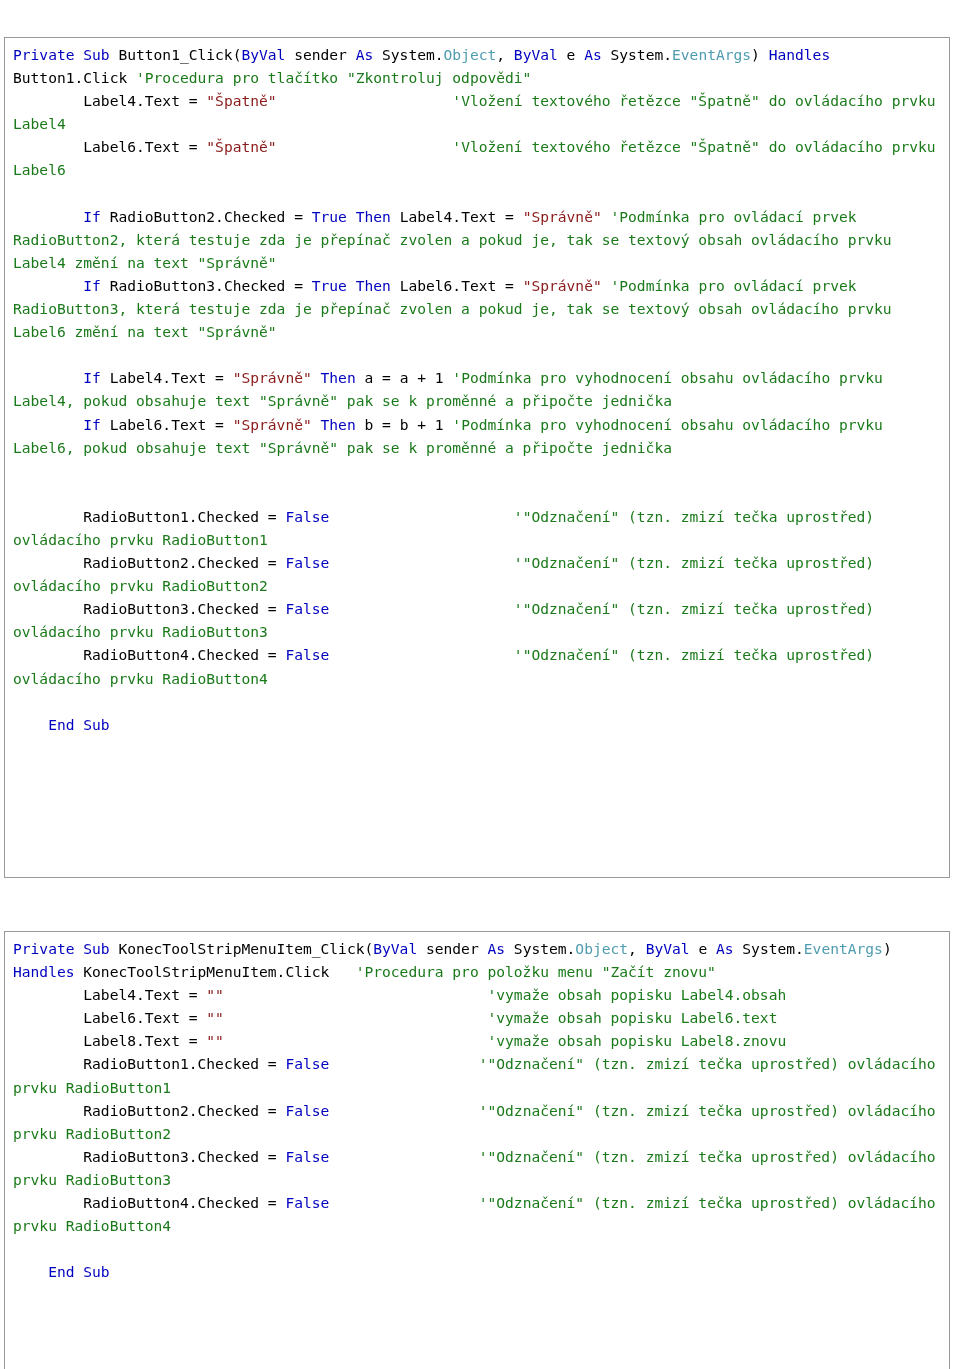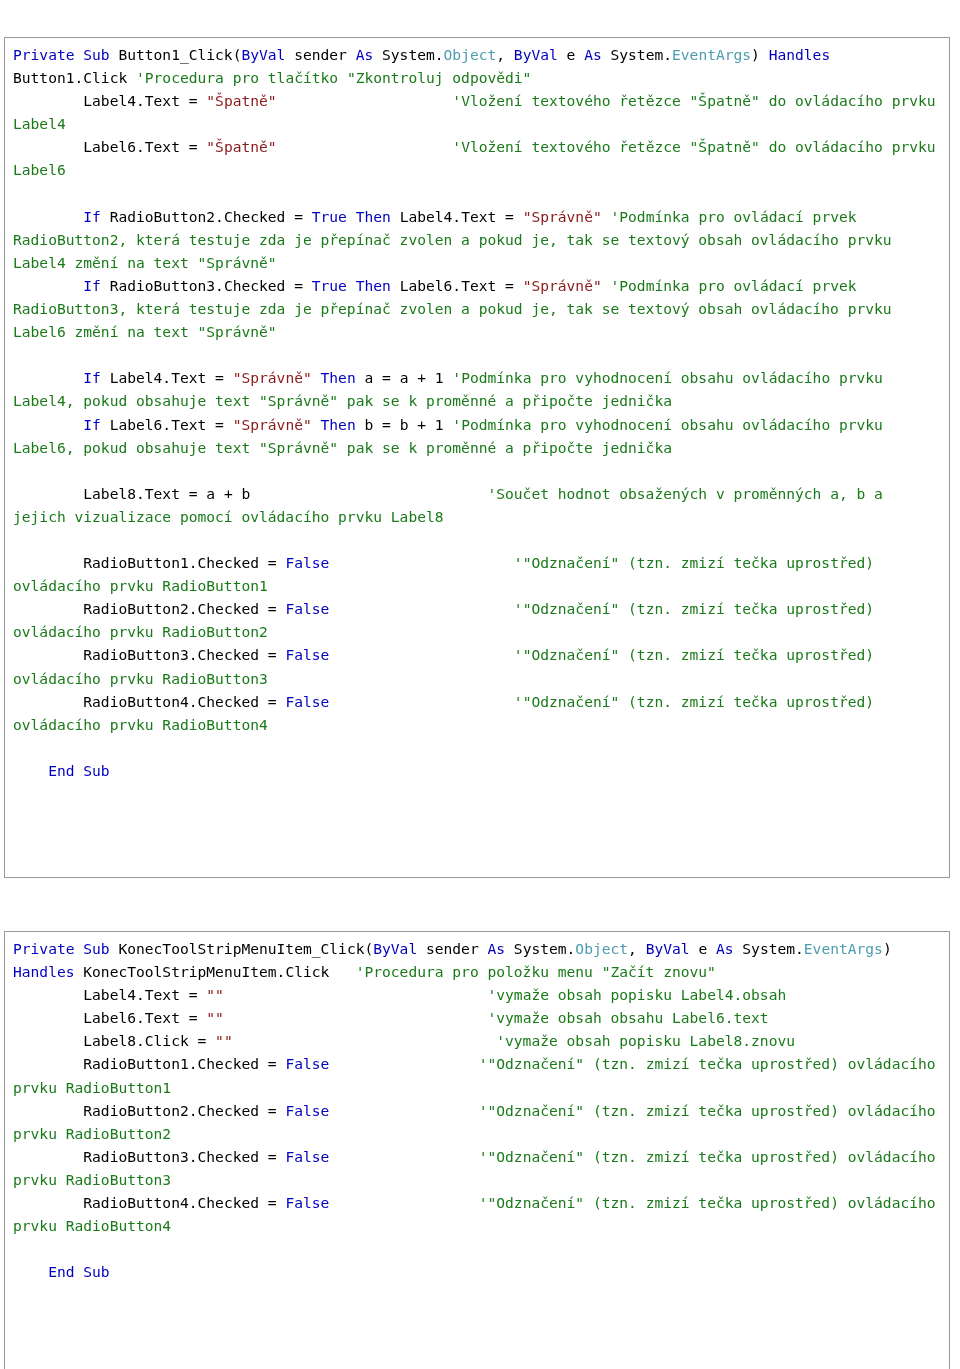--- a/index.html
+++ b/index.html
@@ -61,34 +61,33 @@
       <div class="code-line"><span class="kw">Private Sub </span><span class="pln">Button1_Click(</span><span class="kw">ByVal </span><span class="pln">sender </span><span class="kw">As </span><span class="pln">System.</span><span class="type">Object</span><span class="pln">, </span><span class="kw">ByVal </span><span class="pln">e </span><span class="kw">As </span><span class="pln">System.</span><span class="type">EventArgs</span><span class="pln">) </span><span class="kw">Handles </span><span class="pln">Button1.Click </span><span class="com">'Procedura pro tlačítko "Zkontroluj odpovědi"</span></div>
       <div class="code-line"><span class="pln">        Label4.Text = </span><span class="str">"Špatně"</span><span class="pln">                    </span><span class="com">'Vložení textového řetězce "Špatně" do ovládacího prvku Label4</span></div>
       <div class="code-line"><span class="pln">        Label6.Text = </span><span class="str">"Špatně"</span><span class="pln">                    </span><span class="com">'Vložení textového řetězce "Špatně" do ovládacího prvku Label6</span></div>
       <div class="code-line blank-line">&nbsp;</div>
       <div class="code-line"><span class="pln">        </span><span class="kw">If </span><span class="pln">RadioButton2.Checked = </span><span class="kw">True Then </span><span class="pln">Label4.Text = </span><span class="str">"Správně"</span><span class="pln"> </span><span class="com">'Podmínka pro ovládací prvek RadioButton2, která testuje zda je přepínač zvolen a pokud je, tak se textový obsah ovládacího prvku Label4 změní na text "Správně"</span></div>
       <div class="code-line"><span class="pln">        </span><span class="kw">If </span><span class="pln">RadioButton3.Checked = </span><span class="kw">True Then </span><span class="pln">Label6.Text = </span><span class="str">"Správně"</span><span class="pln"> </span><span class="com">'Podmínka pro ovládací prvek RadioButton3, která testuje zda je přepínač zvolen a pokud je, tak se textový obsah ovládacího prvku Label6 změní na text "Správně"</span></div>
       <div class="code-line blank-line">&nbsp;</div>
       <div class="code-line"><span class="pln">        </span><span class="kw">If </span><span class="pln">Label4.Text = </span><span class="str">"Správně"</span><span class="pln"> </span><span class="kw">Then </span><span class="pln">a = a + 1 </span><span class="com">'Podmínka pro vyhodnocení obsahu ovládacího prvku Label4, pokud obsahuje text "Správně" pak se k proměnné a připočte jednička</span></div>
       <div class="code-line"><span class="pln">        </span><span class="kw">If </span><span class="pln">Label6.Text = </span><span class="str">"Správně"</span><span class="pln"> </span><span class="kw">Then </span><span class="pln">b = b + 1 </span><span class="com">'Podmínka pro vyhodnocení obsahu ovládacího prvku Label6, pokud obsahuje text "Správně" pak se k proměnné a připočte jednička</span></div>
       <div class="code-line blank-line">&nbsp;</div>
-      <div class="code-line"><span class="pln">        Label8.Text = a + b</span><span class="pln">                           </span><span class="com">'Součet hodnot obsažených v proměnných a, b a jejich vizualizace pomocí ovládacího prvku Label8</span></div>
       <div class="code-line blank-line">&nbsp;</div>
       <div class="code-line"><span class="pln">        RadioButton1.Checked = </span><span class="kw">False</span><span class="pln">                     </span><span class="com">'"Odznačení" (tzn. zmizí tečka uprostřed) ovládacího prvku RadioButton1</span></div>
       <div class="code-line"><span class="pln">        RadioButton2.Checked = </span><span class="kw">False</span><span class="pln">                     </span><span class="com">'"Odznačení" (tzn. zmizí tečka uprostřed) ovládacího prvku RadioButton2</span></div>
       <div class="code-line"><span class="pln">        RadioButton3.Checked = </span><span class="kw">False</span><span class="pln">                     </span><span class="com">'"Odznačení" (tzn. zmizí tečka uprostřed) ovládacího prvku RadioButton3</span></div>
       <div class="code-line"><span class="pln">        RadioButton4.Checked = </span><span class="kw">False</span><span class="pln">                     </span><span class="com">'"Odznačení" (tzn. zmizí tečka uprostřed) ovládacího prvku RadioButton4</span></div>
       <div class="code-line blank-line">&nbsp;</div>
       <div class="code-line"><span class="pln">    </span><span class="kw">End Sub</span></div>
     </div>
   <div class="code-block" id="block-2">
       <div class="code-line"><span class="kw">Private Sub </span><span class="pln">KonecToolStripMenuItem_Click(</span><span class="kw">ByVal </span><span class="pln">sender </span><span class="kw">As </span><span class="pln">System.</span><span class="type">Object</span><span class="pln">, </span><span class="kw">ByVal </span><span class="pln">e </span><span class="kw">As </span><span class="pln">System.</span><span class="type">EventArgs</span><span class="pln">) </span><span class="kw">Handles </span><span class="pln">KonecToolStripMenuItem.Click   </span><span class="com">'Procedura pro položku menu "Začít znovu"</span></div>
       <div class="code-line"><span class="pln">        Label4.Text = </span><span class="str">""</span><span class="pln">                              </span><span class="com">'vymaže obsah popisku Label4.obsah</span></div>
-      <div class="code-line"><span class="pln">        Label6.Text = </span><span class="str">""</span><span class="pln">                              </span><span class="com">'vymaže obsah obsahu Label6.text</span></div>
-      <div class="code-line"><span class="pln">        Label8.Click = </span><span class="str">""</span><span class="pln">                              </span><span class="com">'vymaže obsah popisku Label8.znovu</span></div>
+      <div class="code-line"><span class="pln">        Label6.Text = </span><span class="str">""</span><span class="pln">                              </span><span class="com">'vymaže obsah popisku Label6.text</span></div>
+      <div class="code-line"><span class="pln">        Label8.Text = </span><span class="str">""</span><span class="pln">                              </span><span class="com">'vymaže obsah popisku Label8.znovu</span></div>
       <div class="code-line"><span class="pln">        RadioButton1.Checked = </span><span class="kw">False</span><span class="pln">                 </span><span class="com">'"Odznačení" (tzn. zmizí tečka uprostřed) ovládacího prvku RadioButton1</span></div>
       <div class="code-line"><span class="pln">        RadioButton2.Checked = </span><span class="kw">False</span><span class="pln">                 </span><span class="com">'"Odznačení" (tzn. zmizí tečka uprostřed) ovládacího prvku RadioButton2</span></div>
       <div class="code-line"><span class="pln">        RadioButton3.Checked = </span><span class="kw">False</span><span class="pln">                 </span><span class="com">'"Odznačení" (tzn. zmizí tečka uprostřed) ovládacího prvku RadioButton3</span></div>
       <div class="code-line"><span class="pln">        RadioButton4.Checked = </span><span class="kw">False</span><span class="pln">                 </span><span class="com">'"Odznačení" (tzn. zmizí tečka uprostřed) ovládacího prvku RadioButton4</span></div>
       <div class="code-line blank-line">&nbsp;</div>
       <div class="code-line"><span class="pln">    </span><span class="kw">End Sub</span></div>
     </div>
 </div>
 
 </body></html>

